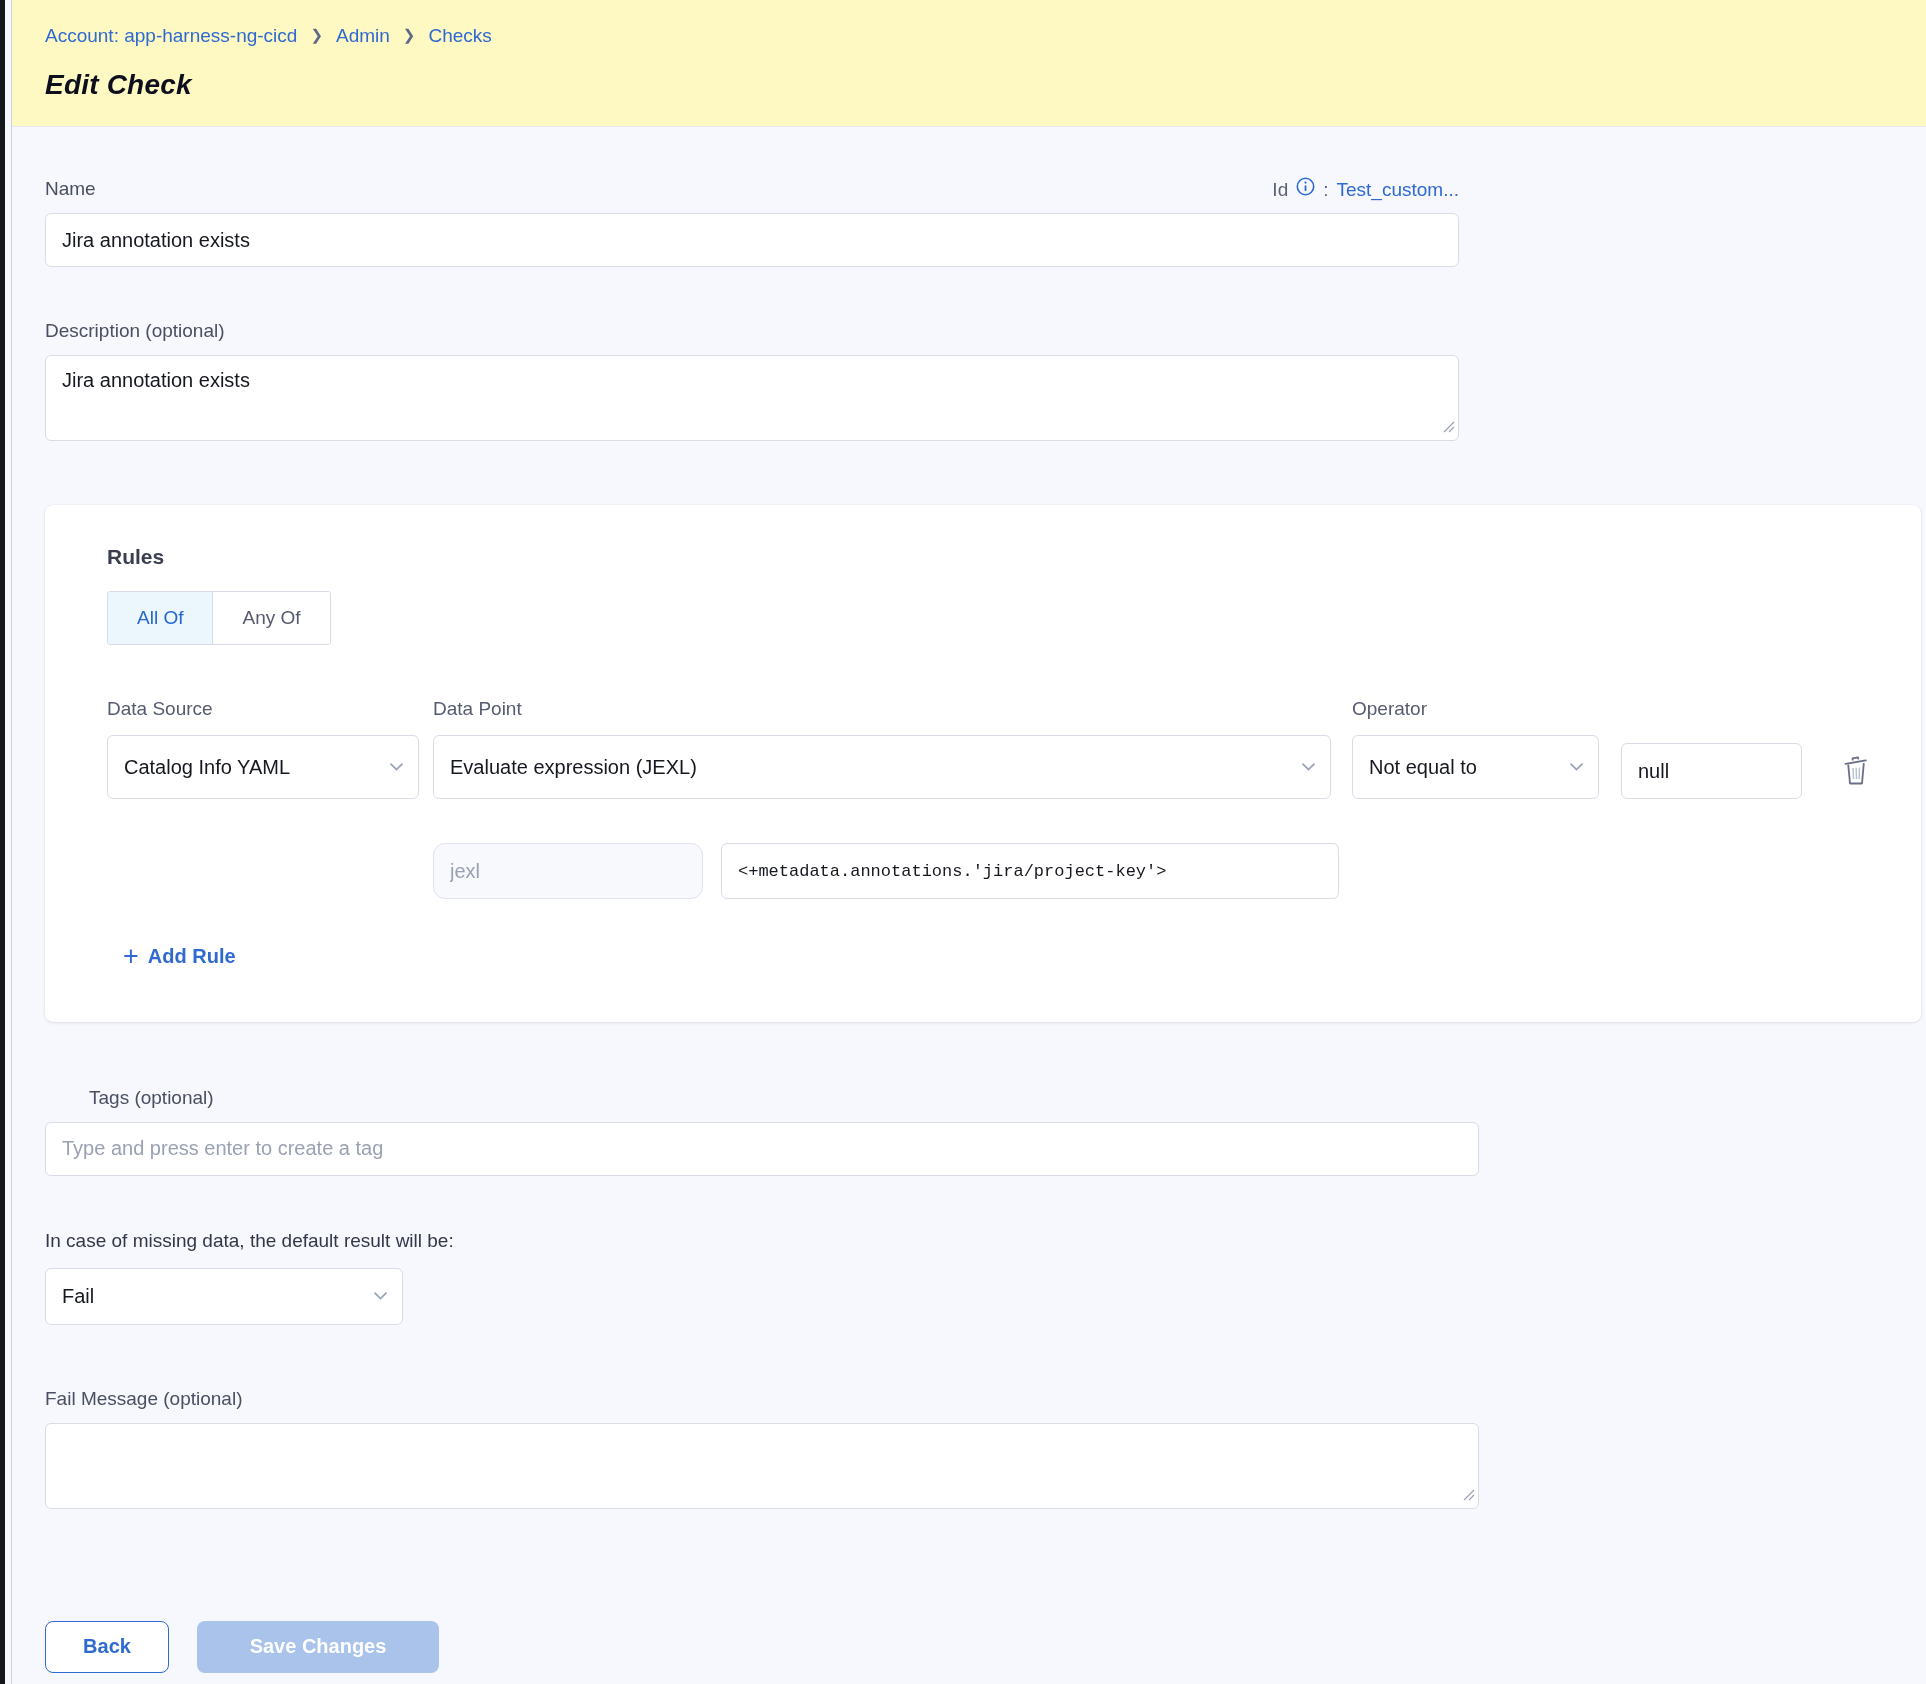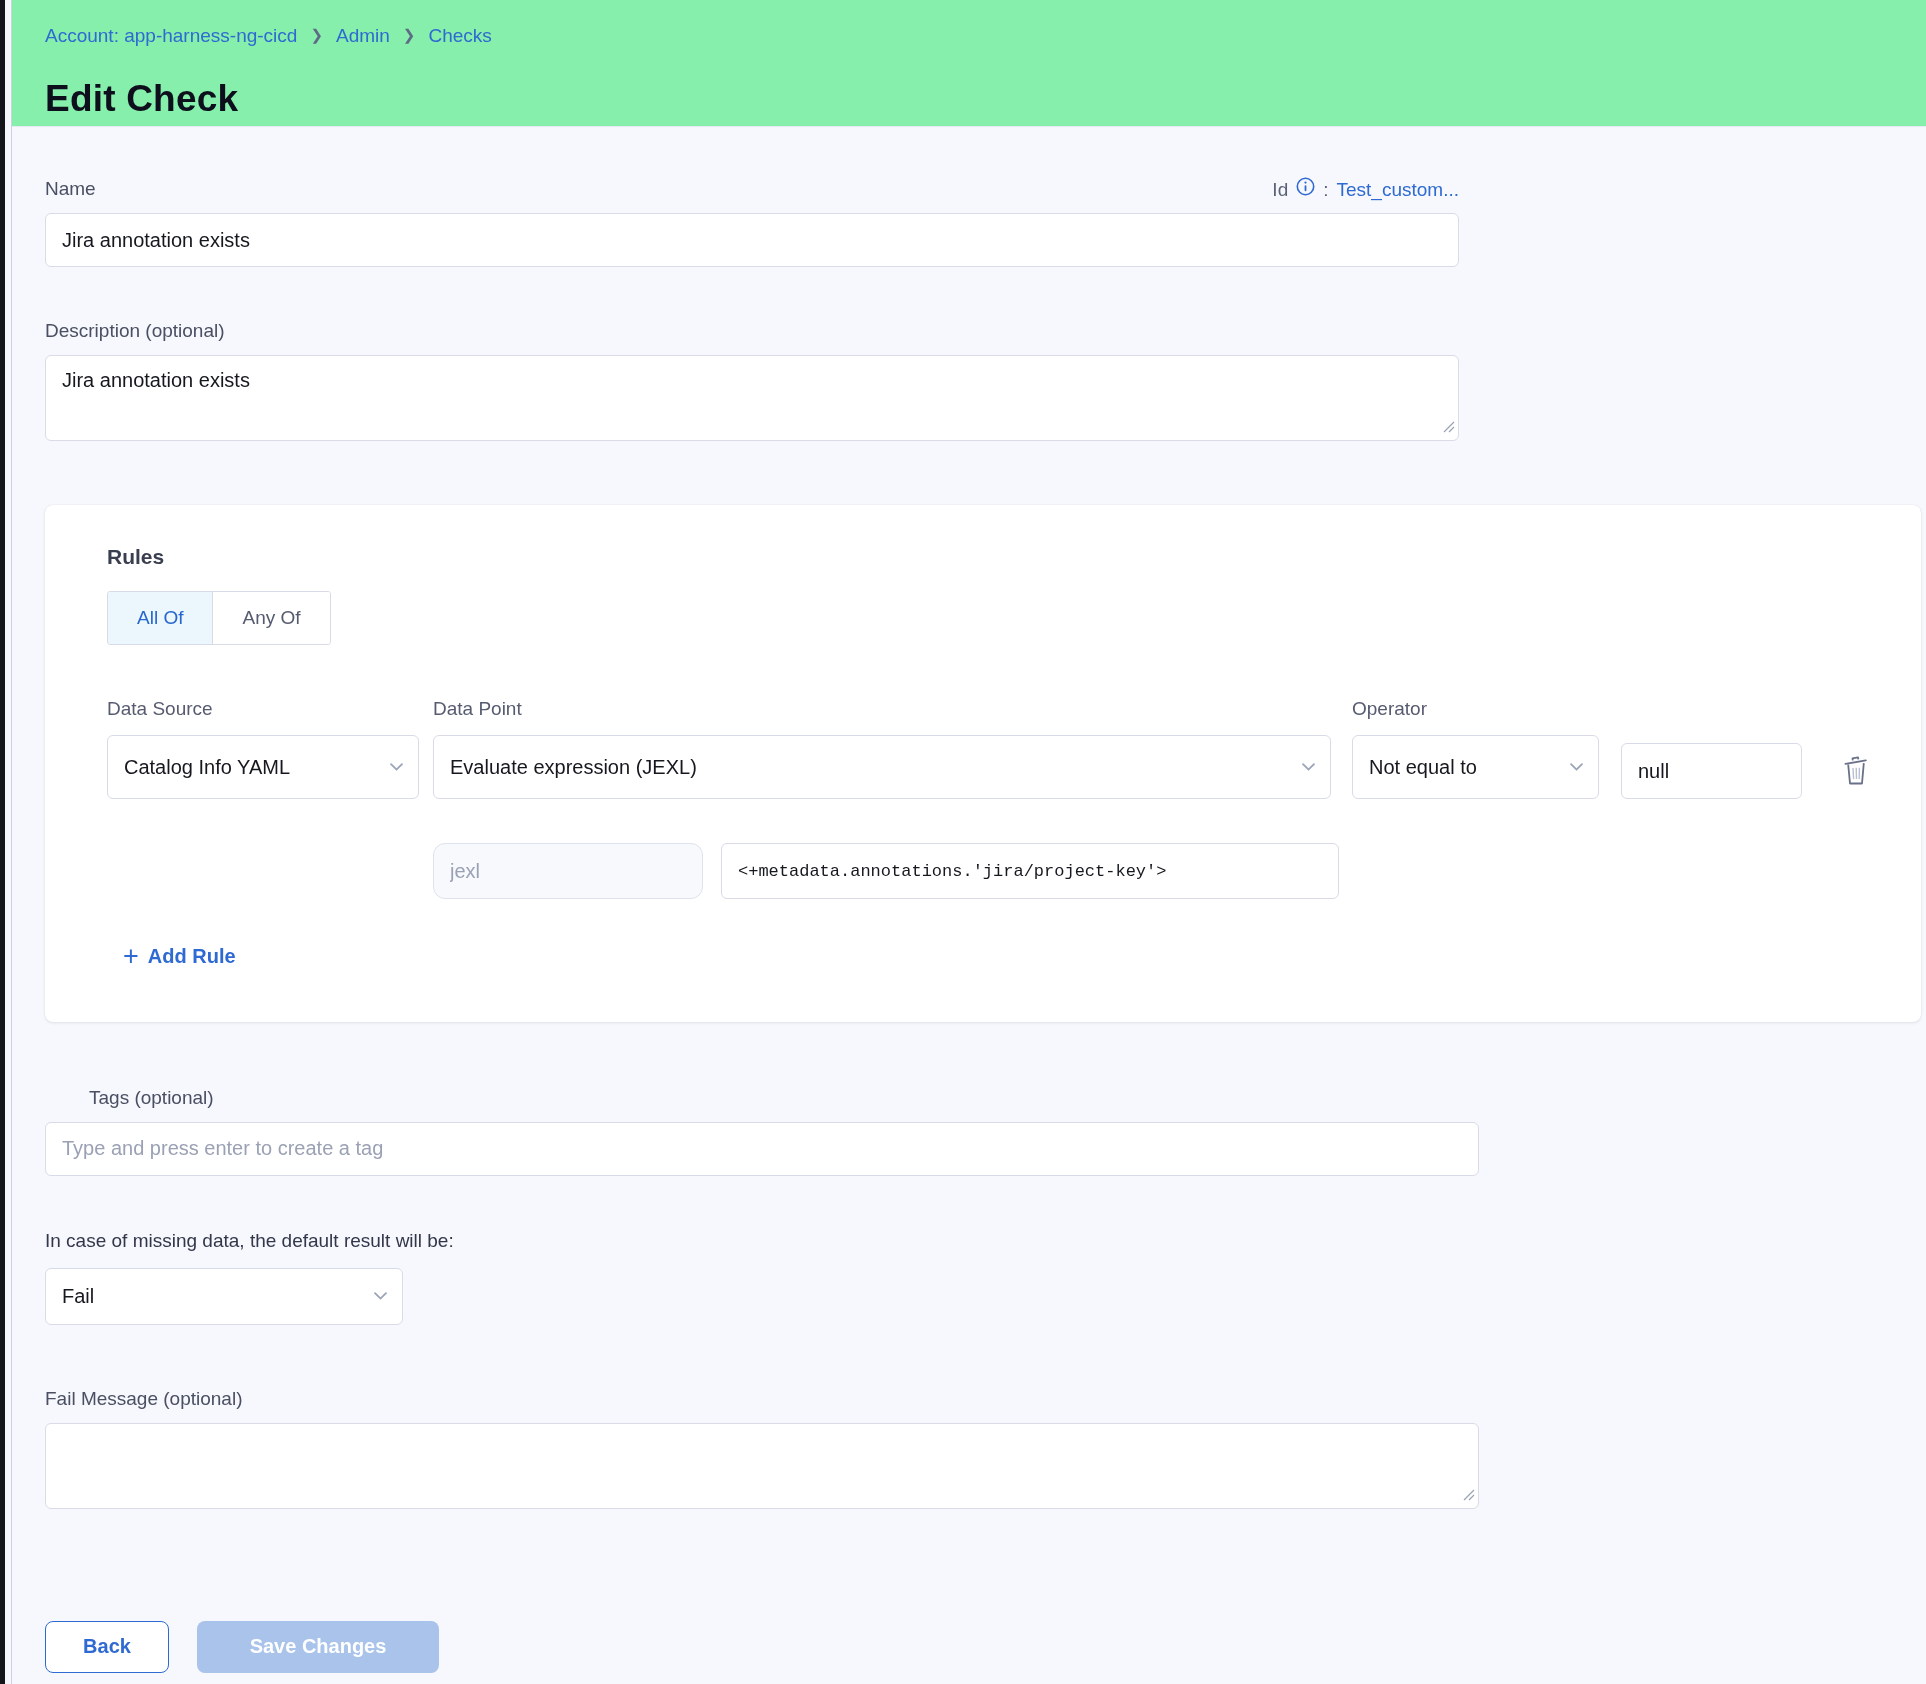--- a/index.html
+++ b/index.html
@@ -15,38 +15,39 @@
     position: absolute; left: 0; top: 0; width: 5px; height: 100%;
     background: #15151c; z-index: 5;
   }
   .app {
     position: absolute; left: 11px; top: 0; width: 1915px; height: 1684px;
     border-left: 1px solid #ccd3e0;
     background: #f6f8fd;
   }
   
   .page-header {
-    background: #86efac;
+    background: #fef9c3;
     height: 127px;
     padding: 22px 0 0 33px;
     border-bottom: 1px solid #e6e9f2;
   }
   .breadcrumb {
     display: flex; align-items: center; gap: 13px;
     font-size: 19px; line-height: 28px;
   }
   .crumb { color: #2e6ad1; cursor: pointer; }
   .crumb-sep {
     color: #5f6b86; font-size: 15px; font-weight: 700;
     transform: translateY(-1px);
   }
   .page-title {
-    margin-top: 28px;
-    font-size: 37px; font-weight: 700; color: #0d0f1c;
+    margin-top: 19px;
+    font-size: 28px; font-weight: 700; color: #0d0f1c;
     letter-spacing: .2px;
+    font-style: italic;
   }
   
   .page-main { padding: 0 12px 0 33px; }
   .field-label {
     font-size: 19px; color: #4a4f62; line-height: 24px;
   }
   .name-row {
     margin-top: 50px; width: 1414px;
     display: flex; align-items: flex-end; justify-content: space-between;
     margin-bottom: 12px;

